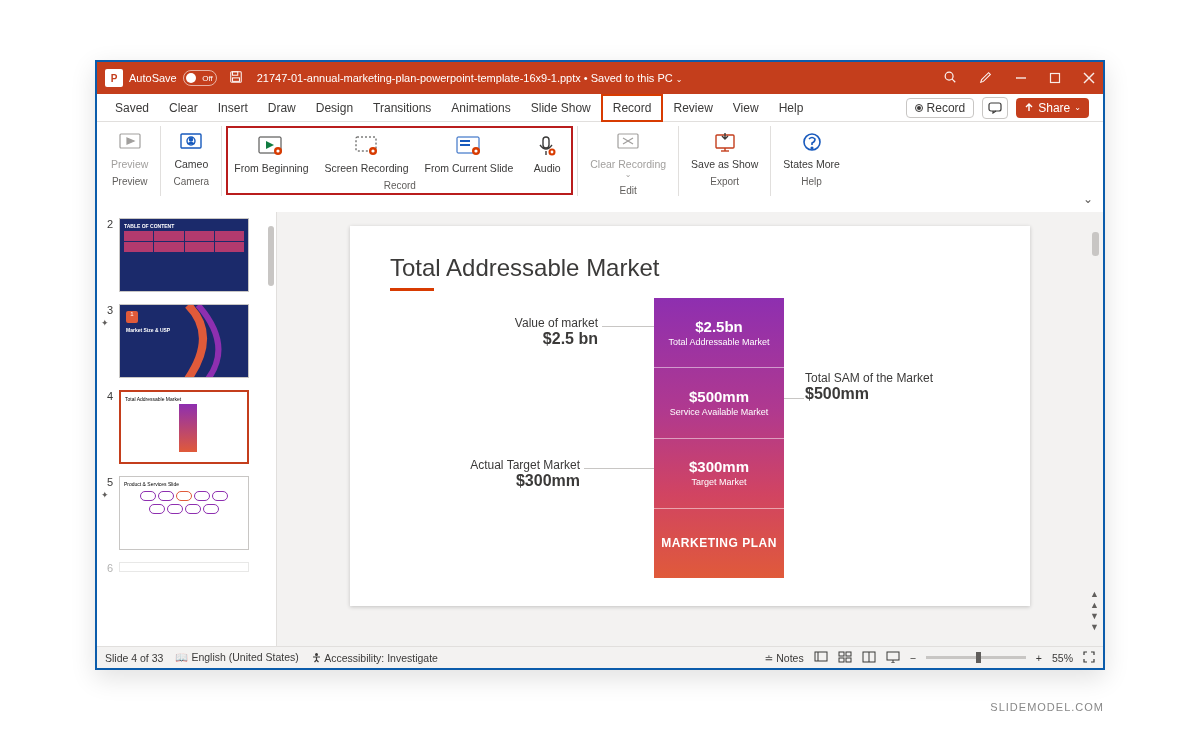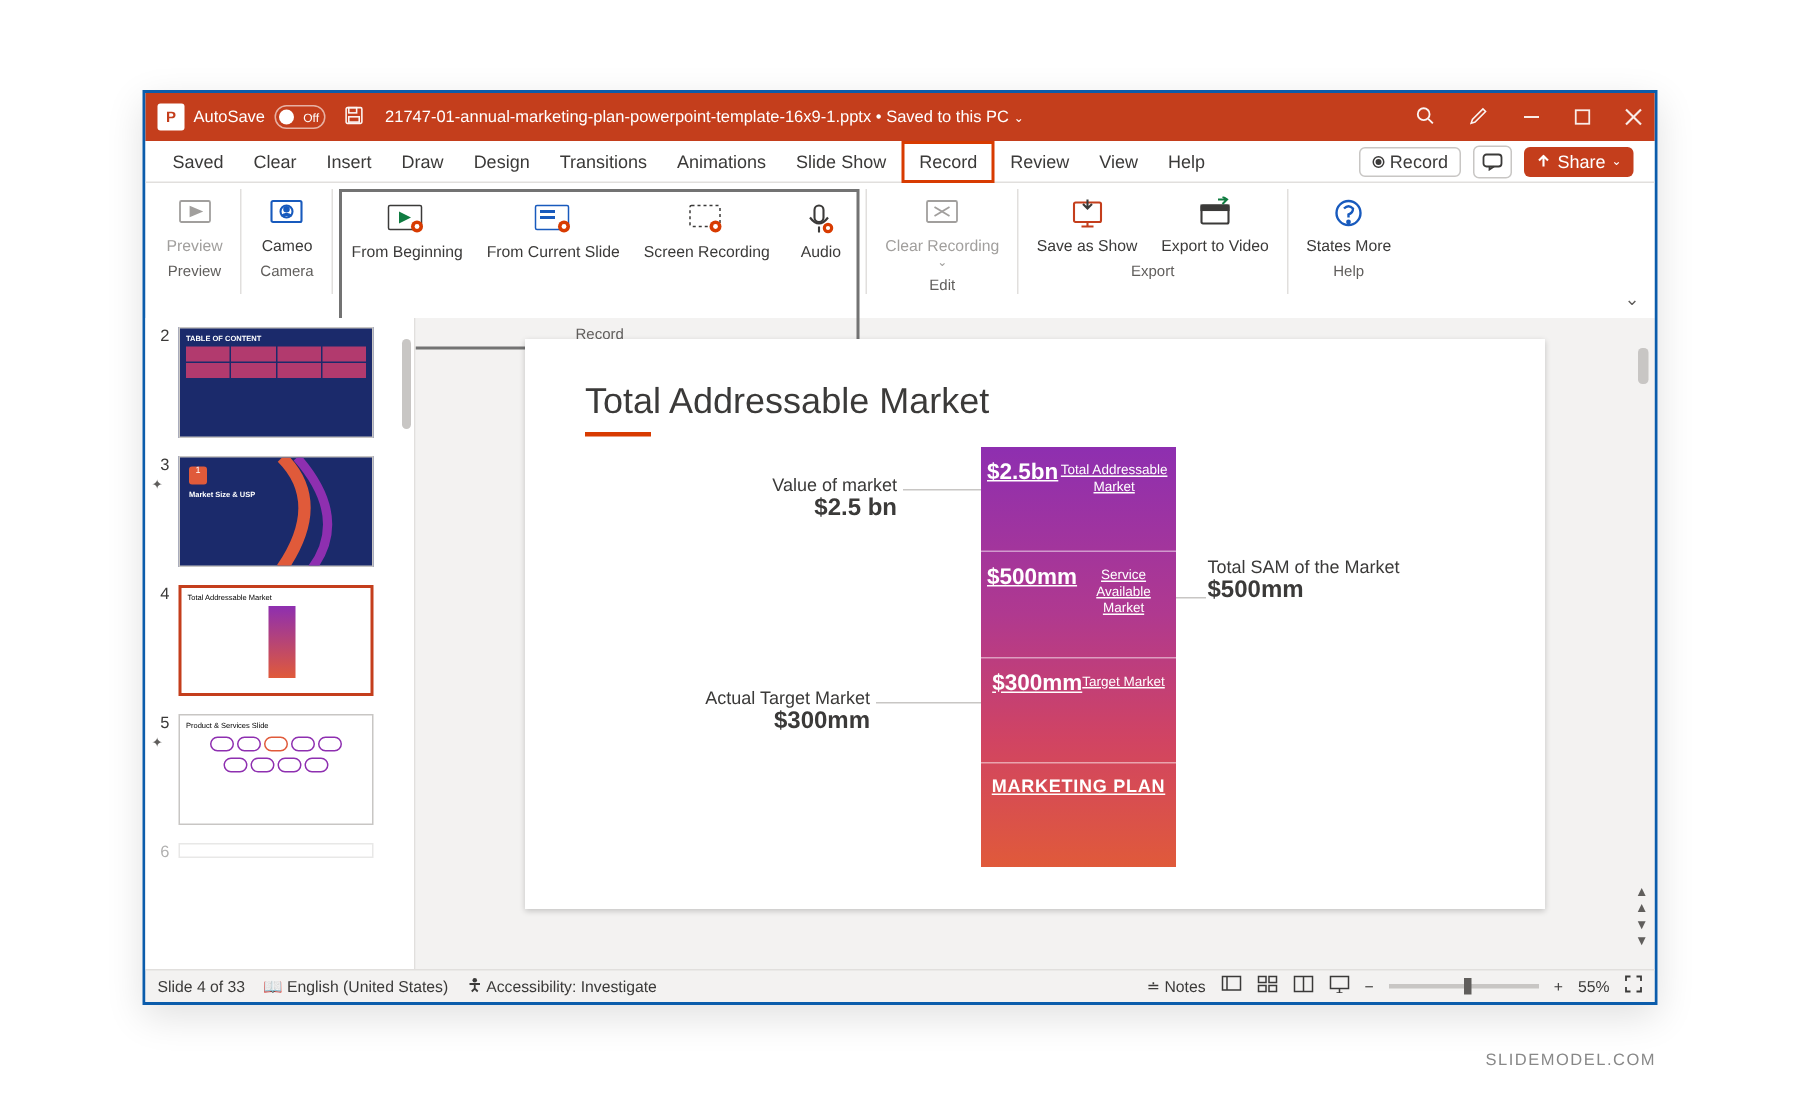--- a/index.html
+++ b/index.html
@@ -27,37 +27,37 @@
 .share-btn { background: #c43e1c; color: #fff; border-radius: 4px; padding: 3px 8px; font-size: 12px; display:flex; align-items:center; gap:4px; }
 
 .ribbon { background: #fff; display: flex; align-items: flex-start; padding: 4px 6px 0 6px; position: relative; height: 90px; }
 .rgroup { display: flex; flex-direction: column; align-items: center; padding: 0 4px; }
 .rgroup .items { display: flex; gap: 8px; }
 .ritem { display: flex; flex-direction: column; align-items: center; font-size: 10.5px; color: #3b3a39; padding: 2px 4px; text-align: center; min-width: 44px; }
 .ritem.disabled { color: #a19f9d; }
 .ritem .ic { width: 28px; height: 28px; display:flex; align-items:center; justify-content:center; margin-bottom: 2px; }
 .glabel { font-size: 10px; color: #605e5c; margin-top: 4px; }
 .sep { width: 1px; background: #e1dfdd; height: 70px; margin: 0 4px; }
-.highlight-box { border: 2px solid #737373; padding: 2px; gap: 38px; }
+.highlight-box { border: 2px solid #b91c1c; padding: 2px; }
 .ribbon-chevron { position:absolute; right:10px; bottom:6px; font-size:12px; color:#605e5c; }
 
 .workarea { flex: 1; display: flex; background: #f3f2f1; min-height: 0; }
 .thumbs { width: 180px; background: #fff; border-right: 1px solid #e1dfdd; overflow: hidden; padding: 6px 4px; position:relative; }
 .thumb-row { display: flex; gap: 6px; margin-bottom: 12px; }
 .thumb-num { font-size: 11px; color: #3b3a39; width: 12px; text-align: right; }
 .thumb { width: 130px; height: 74px; border: 1px solid #c8c6c4; background: #fff; position: relative; font-size: 5px; overflow:hidden; }
 .thumb.selected { border: 2px solid #c43e1c; }
 .star { font-size: 9px; color: #605e5c; margin-top: 2px; }
 
 .canvas-wrap { flex: 1; display: flex; align-items: flex-start; justify-content: center; padding: 14px; position: relative; }
 .slide { width: 680px; height: 380px; background: #fff; box-shadow: 0 1px 4px rgba(0,0,0,.2); padding: 28px 40px; position: relative; }
 .slide h1 { font-size: 24px; font-weight: 400; color: #3b3a39; }
 .underline { width: 44px; height: 3px; background: #d83b01; margin-top: 6px; }
 .funnel { position: absolute; left: 304px; top: 72px; width: 130px; height: 280px; background: linear-gradient(180deg, #8e2fb0 0%, #b0398f 40%, #d14462 70%, #e05a3a 100%); color: #fff; text-align: center; display: flex; flex-direction: column; }
-.fseg { flex: 1; border-bottom: 1px solid rgba(255,255,255,.5); padding: 8px 4px; display:flex; flex-direction:row; justify-content:center;text-decoration:underline; }
+.fseg { flex: 1; border-bottom: 1px solid rgba(255,255,255,.5); padding: 8px 4px; display:flex; flex-direction:column; justify-content:center; }
 .fseg:last-child { border-bottom: none; }
 .fval { font-weight: 700; font-size: 15px; }
 .flab { font-size: 9px; line-height: 1.2; margin-top: 2px; }
 .callout { position: absolute; font-size: 12px; color: #3b3a39; }
 .callout .big { font-weight: 700; font-size: 16px; }
 .callout.left { text-align: right; width: 150px; }
 .cline { position:absolute; height:1px; background:#c8c6c4; }
 .vscroll-mini { position:absolute; right:2px; top:14px; width:6px; height:60px; background:#c8c6c4; border-radius:3px; }
 .vscroll-canvas { position:absolute; right:4px; top:20px; width:7px; height:24px; background:#c8c6c4; border-radius:3px; }
 
@@ -195,38 +195,38 @@
                 <path d="M8 6 L16 10 L8 14 Z" fill="#107c41"></path>
                 <circle cx="20" cy="16" r="4" fill="#d83b01"></circle>
                 <circle cx="20" cy="16" r="1.6" fill="#fff"></circle>
               </svg>
             </div>
           <span>From Beginning</span>
         </div>
         <div class="ritem">
           <div class="ic">
               <svg width="26" height="22">
+                <rect x="2" y="2" width="20" height="14" rx="1" fill="none" stroke="#3b3a39" stroke-dasharray="2 2"></rect>
+                <circle cx="19" cy="16" r="4" fill="#d83b01"></circle>
+                <circle cx="19" cy="16" r="1.6" fill="#fff"></circle>
+              </svg>
+            </div>
+          <span>Screen Recording</span>
+        </div>
+        <div class="ritem">
+          <div class="ic">
+              <svg width="26" height="22">
                 <rect x="1" y="2" width="22" height="16" rx="1" fill="none" stroke="#185abd"></rect>
                 <rect x="4" y="5" width="10" height="2" fill="#185abd"></rect>
                 <rect x="4" y="9" width="10" height="2" fill="#185abd"></rect>
                 <circle cx="20" cy="16" r="4" fill="#d83b01"></circle>
                 <circle cx="20" cy="16" r="1.6" fill="#fff"></circle>
               </svg>
             </div>
           <span>From Current Slide</span>
-        </div>
-        <div class="ritem">
-          <div class="ic">
-              <svg width="26" height="22">
-                <rect x="2" y="2" width="20" height="14" rx="1" fill="none" stroke="#3b3a39" stroke-dasharray="2 2"></rect>
-                <circle cx="19" cy="16" r="4" fill="#d83b01"></circle>
-                <circle cx="19" cy="16" r="1.6" fill="#fff"></circle>
-              </svg>
-            </div>
-          <span>Screen Recording</span>
         </div>
         <div class="ritem">
           <div class="ic">
               <svg width="22" height="22">
                 <rect x="7" y="2" width="6" height="11" rx="3" fill="none" stroke="#3b3a39" stroke-width="1.4"></rect>
                 <path d="M4 10 Q10 18 16 10" fill="none" stroke="#3b3a39" stroke-width="1.4"></path>
                 <line x1="10" y1="16" x2="10" y2="20" stroke="#3b3a39" stroke-width="1.4"></line>
                 <circle cx="16" cy="17" r="3.5" fill="#d83b01"></circle>
                 <circle cx="16" cy="17" r="1.4" fill="#fff"></circle>
               </svg>
@@ -259,30 +259,20 @@
         <div class="ritem">
           <div class="ic">
               <svg width="24" height="22" fill="none" stroke="#c43e1c" stroke-width="1.4">
                 <rect x="3" y="4" width="18" height="13" rx="1"></rect>
                 <line x1="8" y1="20" x2="16" y2="20"></line>
                 <line x1="12" y1="17" x2="12" y2="20"></line>
                 <path d="M12 2 L12 8 M9 5 L12 8 L15 5" stroke="#3b3a39"></path>
               </svg>
             </div>
           <span>Save as Show</span>
-        </div>
-        <div class="ritem">
-          <div class="ic">
-              <svg width="24" height="22" fill="none" stroke="#3b3a39" stroke-width="1.4">
-                <rect x="3" y="6" width="18" height="12" rx="1"></rect>
-                <rect x="3" y="6" width="18" height="3" fill="#3b3a39"></rect>
-                <path d="M14 2 L20 2 M17 0 L20 2 L17 5" stroke="#107c41"></path>
-              </svg>
-            </div>
-          <span>Export to Video</span>
         </div>
       </div>
       <div class="glabel">Export</div>
     </div>
     <div class="sep"></div>
     <div class="rgroup">
       <div class="items">
         <div class="ritem">
           <div class="ic">
               <svg width="22" height="22" fill="none" stroke="#185abd" stroke-width="1.6">

